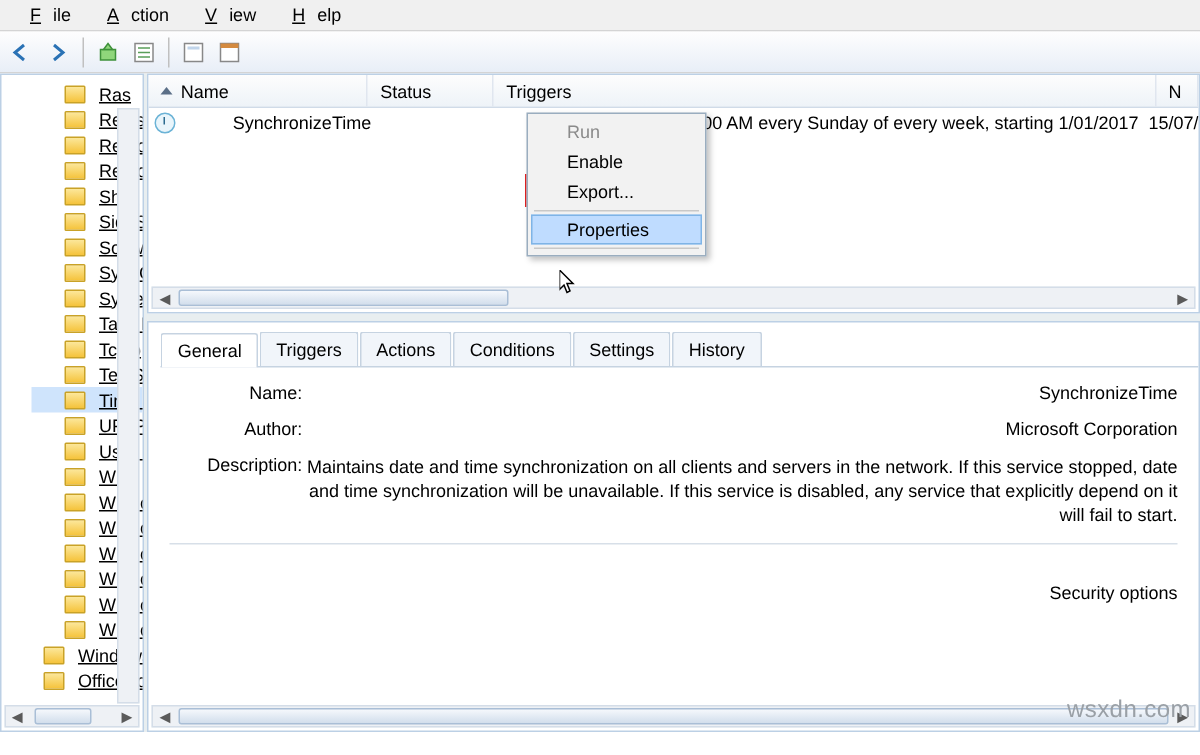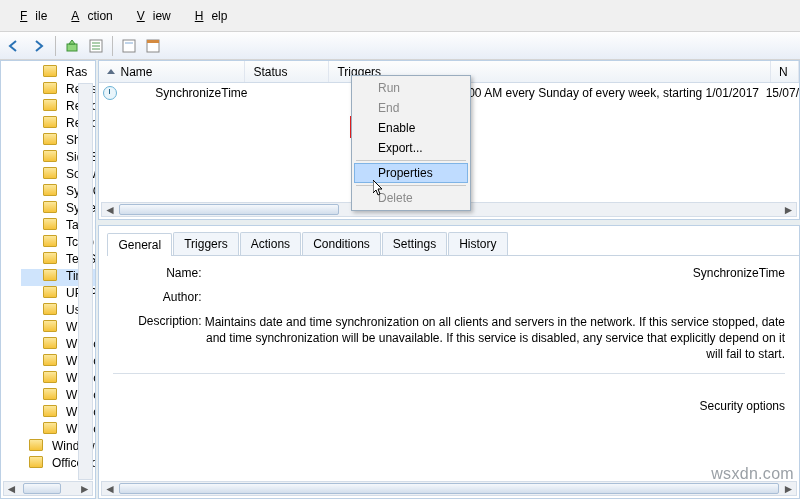--- a/index.html
+++ b/index.html
@@ -1,25 +1,25 @@
 <!DOCTYPE html>
 <html><head>
 <meta charset="utf-8">
 <style>
 * { box-sizing: border-box; margin: 0; padding: 0; font-family: "Segoe UI", Tahoma, sans-serif; font-size: 12px; }
 html, body { width: 800px; height: 503px; overflow: hidden; background: #fff; }
-.menubar { height: 32px; background: #f0f0f0; display:flex; align-items:center; padding:0 4px; border-bottom:1px solid #d4d4d4;}
+.menubar { height: 21px; background: #f0f0f0; display:flex; align-items:center; padding:0 4px; border-bottom:1px solid #d4d4d4;}
 .menubar span { padding: 3px 8px; }
 .toolbar { height: 28px; border-bottom: 1px solid #d4d4d4; display:flex; align-items:center; padding:0 4px; gap:2px; background: linear-gradient(#fefefe,#e8eef7);}
 .tbtn { width:22px; height:22px; display:flex;align-items:center;justify-content:center; border:1px solid transparent; border-radius:2px;}
 .sep{width:1px;height:20px;background:#c0c0c0;margin:0 3px;}
 .main { display:flex; height: calc(503px - 21px - 28px - 15px); }
 .tree-pane { width:202px; border:1px solid #bcd0e5; background:#fff; overflow:hidden; position:relative;}
 .tree-list { padding:4px 0 4px 20px; overflow:hidden;}
-.tree-item { display:flex; gap:9px; height:17px; white-space:nowrap; padding-left:22px;}
+.tree-item { display:flex; align-items:center; gap:9px; height:17px; white-space:nowrap; padding-left:22px;text-decoration:underline;}
 .tree-item.l2 { padding-left:8px;}
 .folder-ico { width:14px;height:12px;background:linear-gradient(#fce79a,#f5c33b);border:1px solid #c9a227;border-radius:1px;flex:none;}
 .tree-item.sel { background:#cfe4fc; }
 .splitter-v{width:5px;background:#e8eef0;cursor:col-resize;}
 .right-pane { flex:1; display:flex; flex-direction:column;text-align:right; }
 .list-pane { height:160px; border:1px solid #bcd0e5; background:#fff; position:relative; overflow:hidden;}
 .list-header{display:flex;height:22px;background:linear-gradient(#fdfdfd,#eef3f8);border-bottom:1px solid #d0dbe8;}
 .lh{border-right:1px solid #e0e6ef;padding:3px 8px;display:flex;align-items:center;}
 .lh.sort::before{content:"";width:0;height:0;border-left:4px solid transparent;border-right:4px solid transparent;border-bottom:5px solid #5b6f87;margin-right:5px;}
 .list-row{display:flex;align-items:center;height:19px;}
@@ -245,45 +245,44 @@
         <div class="tab">Settings</div>
         <div class="tab">History</div>
       </div>
       <div class="form">
         <div class="row">
             <div class="lbl">Name:</div>
             <div class="val">SynchronizeTime</div>
           </div>
         <div class="row">
             <div class="lbl">Author:</div>
+            <div class="val">Microsoft Corporation</div>
           </div>
         <div class="row">
             <div class="lbl">Description:</div>
             <div class="val" style="line-height:1.35">Maintains date and time synchronization on all clients and servers in the network. If this service stopped, date and time synchronization will be unavailable. If this service is disabled, any service that explicitly depend on it will fail to start.</div>
           </div>
         <div style="height:1px;background:#d7dfe8;margin:6px 0 2px 0;"></div>
         <div class="fieldset-label">Security options</div>
       </div>
       <div class="scroll-h">
         <div class="arrow">◄</div>
           <div class="thumb" style="flex:1;margin:0 2px;"></div>
           <div class="arrow">►</div>
       </div>
     </div>
   </div>
 </div>
 
 <div class="ctx">
   <div class="ctx-item dis">Run</div>
-  <div class="ctx-item dis">End</div>
   <div class="ctx-item">Enable</div>
   <div class="ctx-item">Export...</div>
   <div class="ctx-sep"></div>
   <div class="ctx-item hi">Properties</div>
   <div class="ctx-sep"></div>
-  <div class="ctx-item dis">Delete</div>
 </div>
 <div class="red-box" style="left:350px;top:116px;width:88px;height:22px;"></div>
 <svg class="cursor" style="left:373px;top:180px">
     <path d="M0 0 L0 13 L3 10 L5 15 L7 14 L5 9 L9 9 Z" fill="#fff" stroke="#000"></path>
   </svg>
 
 <div class="watermark">wsxdn.com</div>
 
 </body></html>

